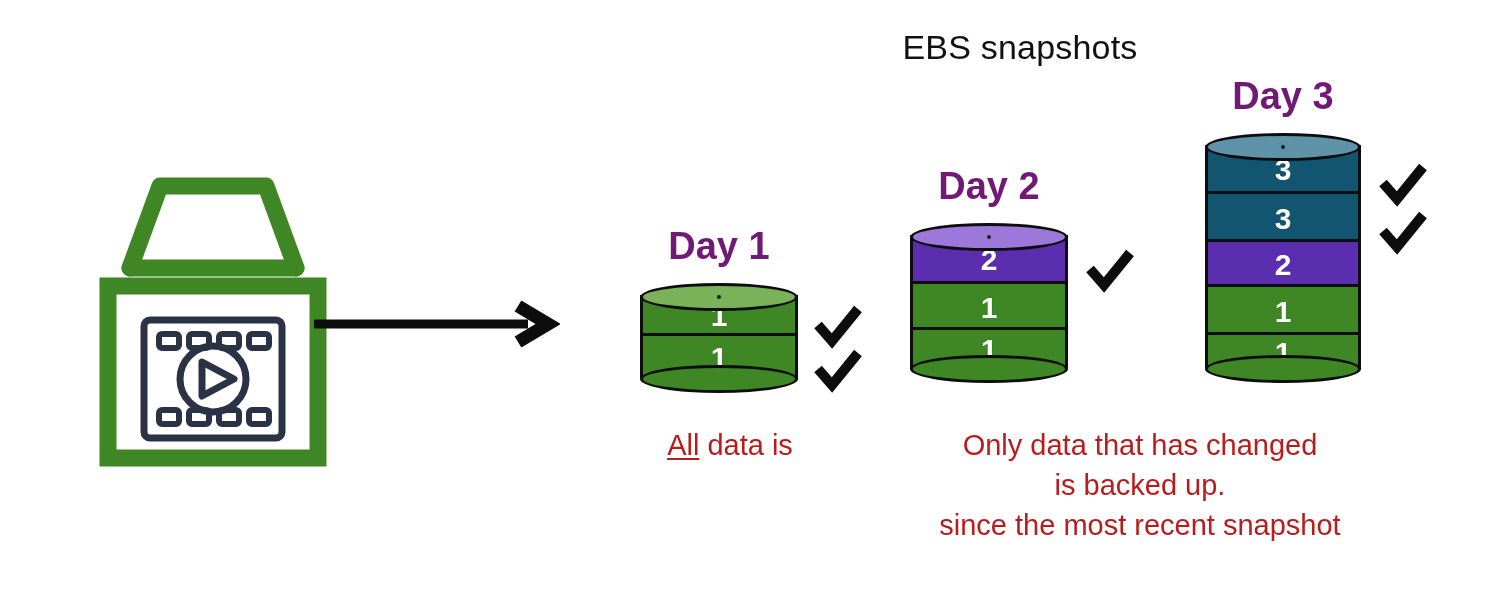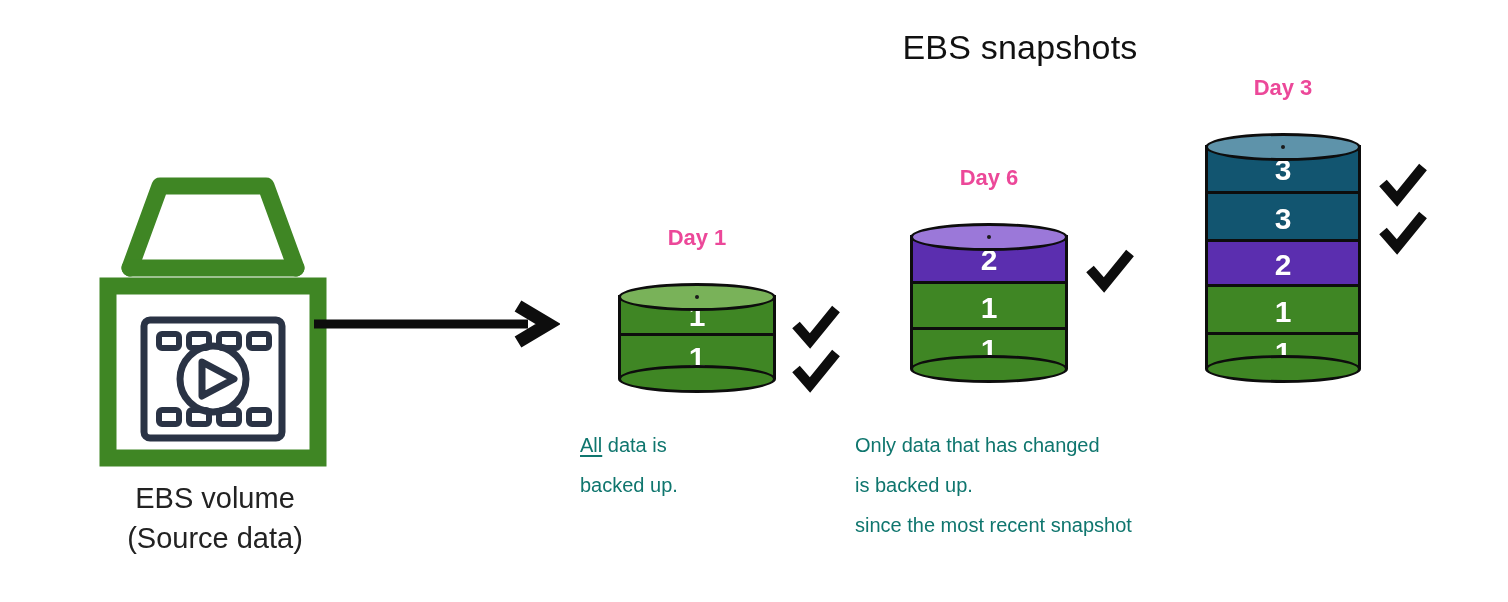--- a/index.html
+++ b/index.html
@@ -63,23 +63,23 @@
 
   
   .stack-group {
     position: absolute;
   }
   .stack-label {
     position: absolute;
     left: 0;
     width: 100%;
     text-align: center;
-    font-size: 22px;
+    font-size: 38px;
     font-weight: bold;
-    color: #ec4899;
+    color: #701a75;
     white-space: nowrap;
   }
   .cylinder {
     position: absolute;
   }
   .cyl-seg {
     position: absolute;
     left: 0;
     box-sizing: border-box;
     border-left: 3px solid #0d0d0d;
@@ -132,24 +132,24 @@
   }
   .check-mark {
     position: absolute;
     width: 52px;
     height: 52px;
   }
 
   
   .caption {
     position: absolute;
-    font-size: 20px;
+    font-size: 29px;
     line-height: 40px;
-    color: #0f766e;
-    text-align: left;
+    color: #b91c1c;
+    text-align: center;
   }
   .caption .u { text-decoration: underline; text-underline-offset: 3px; }
   .cap-left  { left: 580px; top: 425px; width: 300px; }
   .cap-right { left: 855px; top: 425px; width: 570px; }
 </style>
 </head>
 <body>
 
 <div id="canvas">
 
@@ -173,33 +173,29 @@
       <rect x="71" y="242" width="20" height="14" rx="3" fill="none" stroke="#2A3345" stroke-width="6"></rect>
       <rect x="101" y="242" width="20" height="14" rx="3" fill="none" stroke="#2A3345" stroke-width="6"></rect>
       <rect x="131" y="242" width="20" height="14" rx="3" fill="none" stroke="#2A3345" stroke-width="6"></rect>
       <rect x="161" y="242" width="20" height="14" rx="3" fill="none" stroke="#2A3345" stroke-width="6"></rect>
 
       <circle cx="125" cy="211" r="33" fill="none" stroke="#2A3345" stroke-width="7"></circle>
       <path d="M114 194 L146 211 L114 228 Z" fill="none" stroke="#2A3345" stroke-width="7" stroke-linejoin="round"></path>
     </svg>
   </div>
 
-  <div class="volume-label">
-    <div>EBS volume</div>
-    <div>(Source data)</div>
-  </div>
 
   <div class="arrow-connector">
     <svg width="248" height="48" viewBox="0 0 248 48" xmlns="http://www.w3.org/2000/svg">
       <line x1="2" y1="24" x2="216" y2="24" stroke="#0D0D0D" stroke-width="9"></line>
       <path d="M206 6 L236 24 L206 42" fill="none" stroke="#0D0D0D" stroke-width="13" stroke-linejoin="miter" stroke-linecap="butt"></path>
     </svg>
   </div>
 
-  <div class="stack-group" style="left:618px; top:225px; width:158px; height:175px;">
+  <div class="stack-group" style="left:640px; top:225px; width:158px; height:175px;">
     <div class="stack-label" style="top:0px;">Day 1</div>
     <div class="cylinder" style="top:58px; left:0; width:158px; height:115px;">
 
       <div class="cap-bottom" style="top:82px; width:158px; height:28px; background:#3F8624;"></div>
 
       <div class="cyl-seg first" style="top:12px; width:158px; height:41px; background:#3F8624;">
         <span class="seg-num">1</span>
       </div>
       <div class="cyl-seg" style="top:53px; width:158px; height:43px; background:#3F8624;">
         <span class="seg-num">1</span>
@@ -218,21 +214,21 @@
       </div>
       <div class="check-mark" style="left:12px; top:60px;">
         <svg width="52" height="52" viewBox="0 0 52 52" xmlns="http://www.w3.org/2000/svg">
           <path d="M6 22 L20 38 L46 6" fill="none" stroke="#0D0D0D" stroke-width="10" stroke-linecap="butt" stroke-linejoin="miter"></path>
         </svg>
       </div>
     </div>
   </div>
 
   <div class="stack-group" style="left:910px; top:165px; width:158px; height:235px;">
-    <div class="stack-label" style="top:0px;">Day 6</div>
+    <div class="stack-label" style="top:0px;">Day 2</div>
     <div class="cylinder" style="top:58px; left:0; width:158px; height:165px;">
       <div class="cap-bottom" style="top:132px; width:158px; height:28px; background:#3F8624;"></div>
       <div class="cyl-seg first" style="top:12px; width:158px; height:49px; background:#5B2EAF;">
         <span class="seg-num">2</span>
       </div>
       <div class="cyl-seg" style="top:61px; width:158px; height:46px; background:#3F8624;">
         <span class="seg-num">1</span>
       </div>
       <div class="cyl-seg" style="top:107px; width:158px; height:39px; background:#3F8624;">
         <span class="seg-num">1</span>
@@ -284,21 +280,20 @@
           <path d="M6 22 L20 38 L46 6" fill="none" stroke="#0D0D0D" stroke-width="10" stroke-linecap="butt" stroke-linejoin="miter"></path>
         </svg>
       </div>
     </div>
   </div>
 
   <div class="caption cap-left">
     <div>
       <span class="u">All</span><span> data is</span>
     </div>
-    <div>backed up.</div>
   </div>
 
   <div class="caption cap-right">
     <div>Only data that has changed</div>
     <div>is backed up.</div>
     <div>since the most recent snapshot</div>
   </div>
 
 </div>
 

